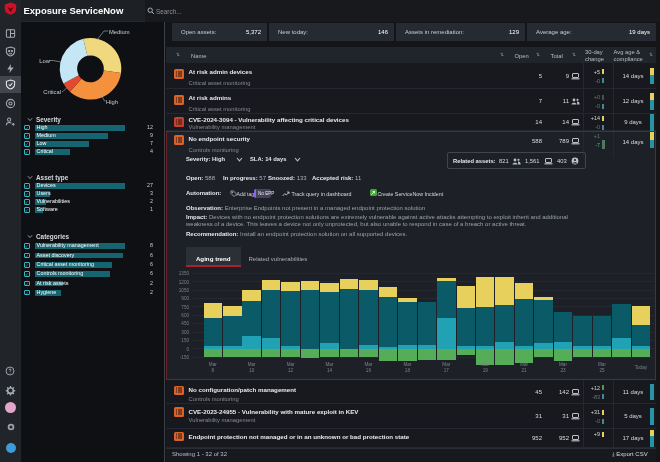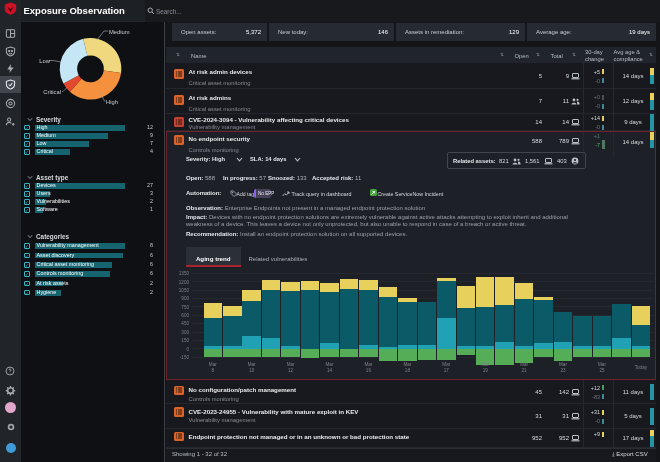--- a/index.html
+++ b/index.html
@@ -36,21 +36,21 @@
   .cbar { position:absolute; left:649.5px; width:4px; }
   .vline { position:absolute; width:1px; background:#25282e; }
   svg { display:block; }
   b.w { color:#e4e7ea; }
 </style>
 </head>
 <body>
 <div id="stage">
   <div class="abs" id="header"></div>
   <div class="abs" id="searchwrap"></div>
-  <div class="abs" id="title">Exposure Observation</div>
+  <div class="abs" id="title">Exposure ServiceNow</div>
   <svg class="abs" style="left:147px;top:7px" width="8" height="8" viewBox="0 0 8 8">
       <circle cx="3.2" cy="3.2" r="2.2" fill="none" stroke="#aab0b6" stroke-width="1"></circle>
       <line x1="5" y1="5" x2="7" y2="7" stroke="#aab0b6" stroke-width="1"></line>
     </svg>
   <div class="abs" style="left:156px;top:8px;font-size:6.4px;color:#8b9097">Search...</div>
 
   <div class="abs" id="sidebar"></div>
   <div class="abs" style="left:0;top:76px;width:21px;height:17px;background:#42464c"></div>
   <svg class="abs" style="left:3.5px;top:2px;width:13px;height:13px" viewBox="0 0 24 24">
       <path d="M12 1 L22.5 4.5 L22.5 13 C22.5 18.5 17.5 22 12 23.5 C6.5 22 1.5 18.5 1.5 13 L1.5 4.5 Z" fill="#cf1126"></path>

